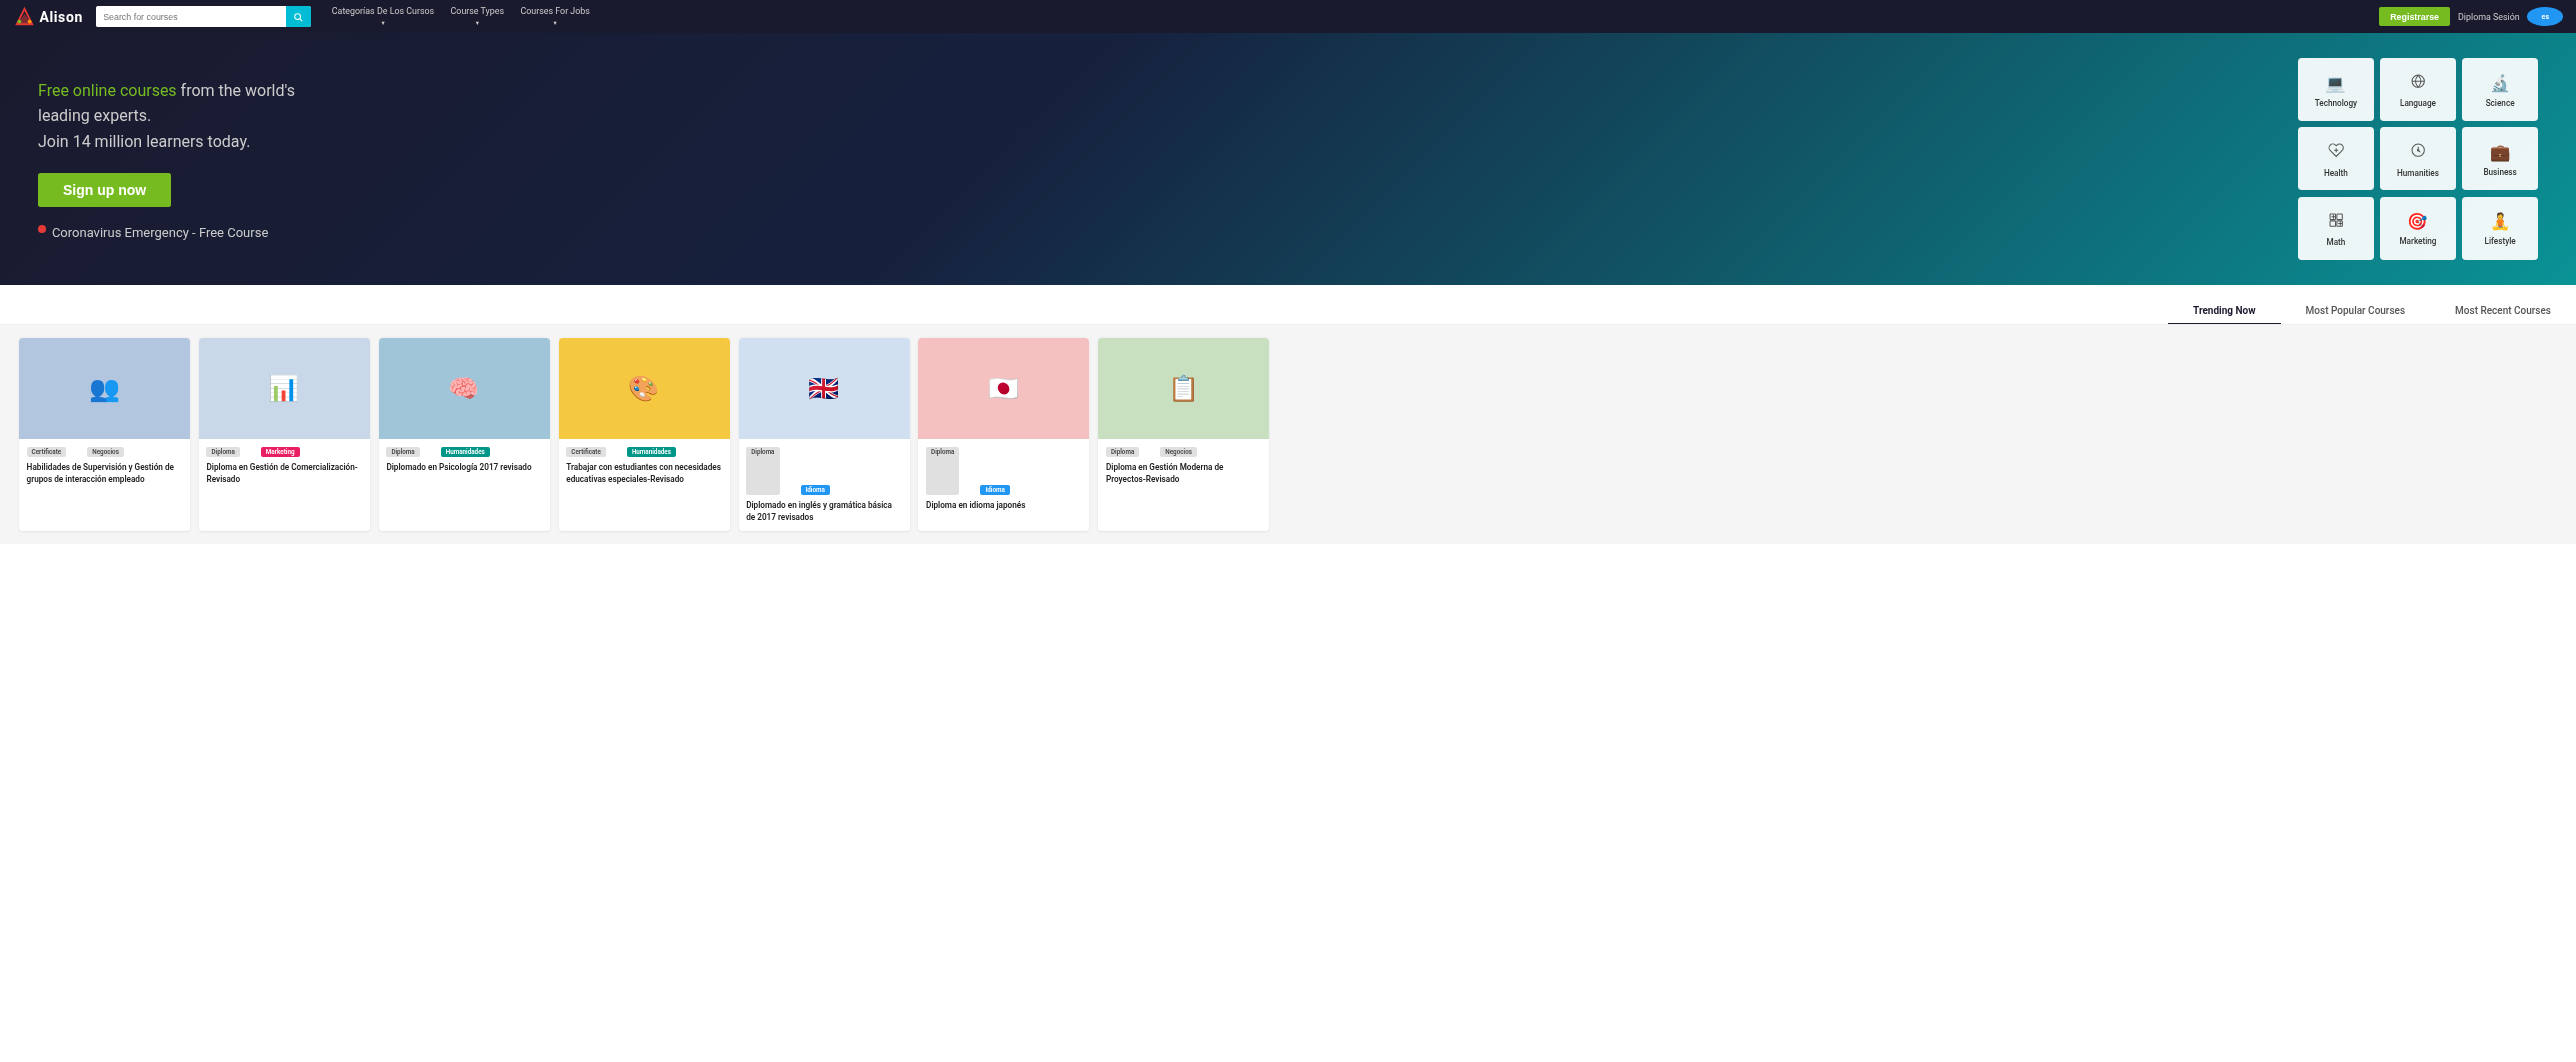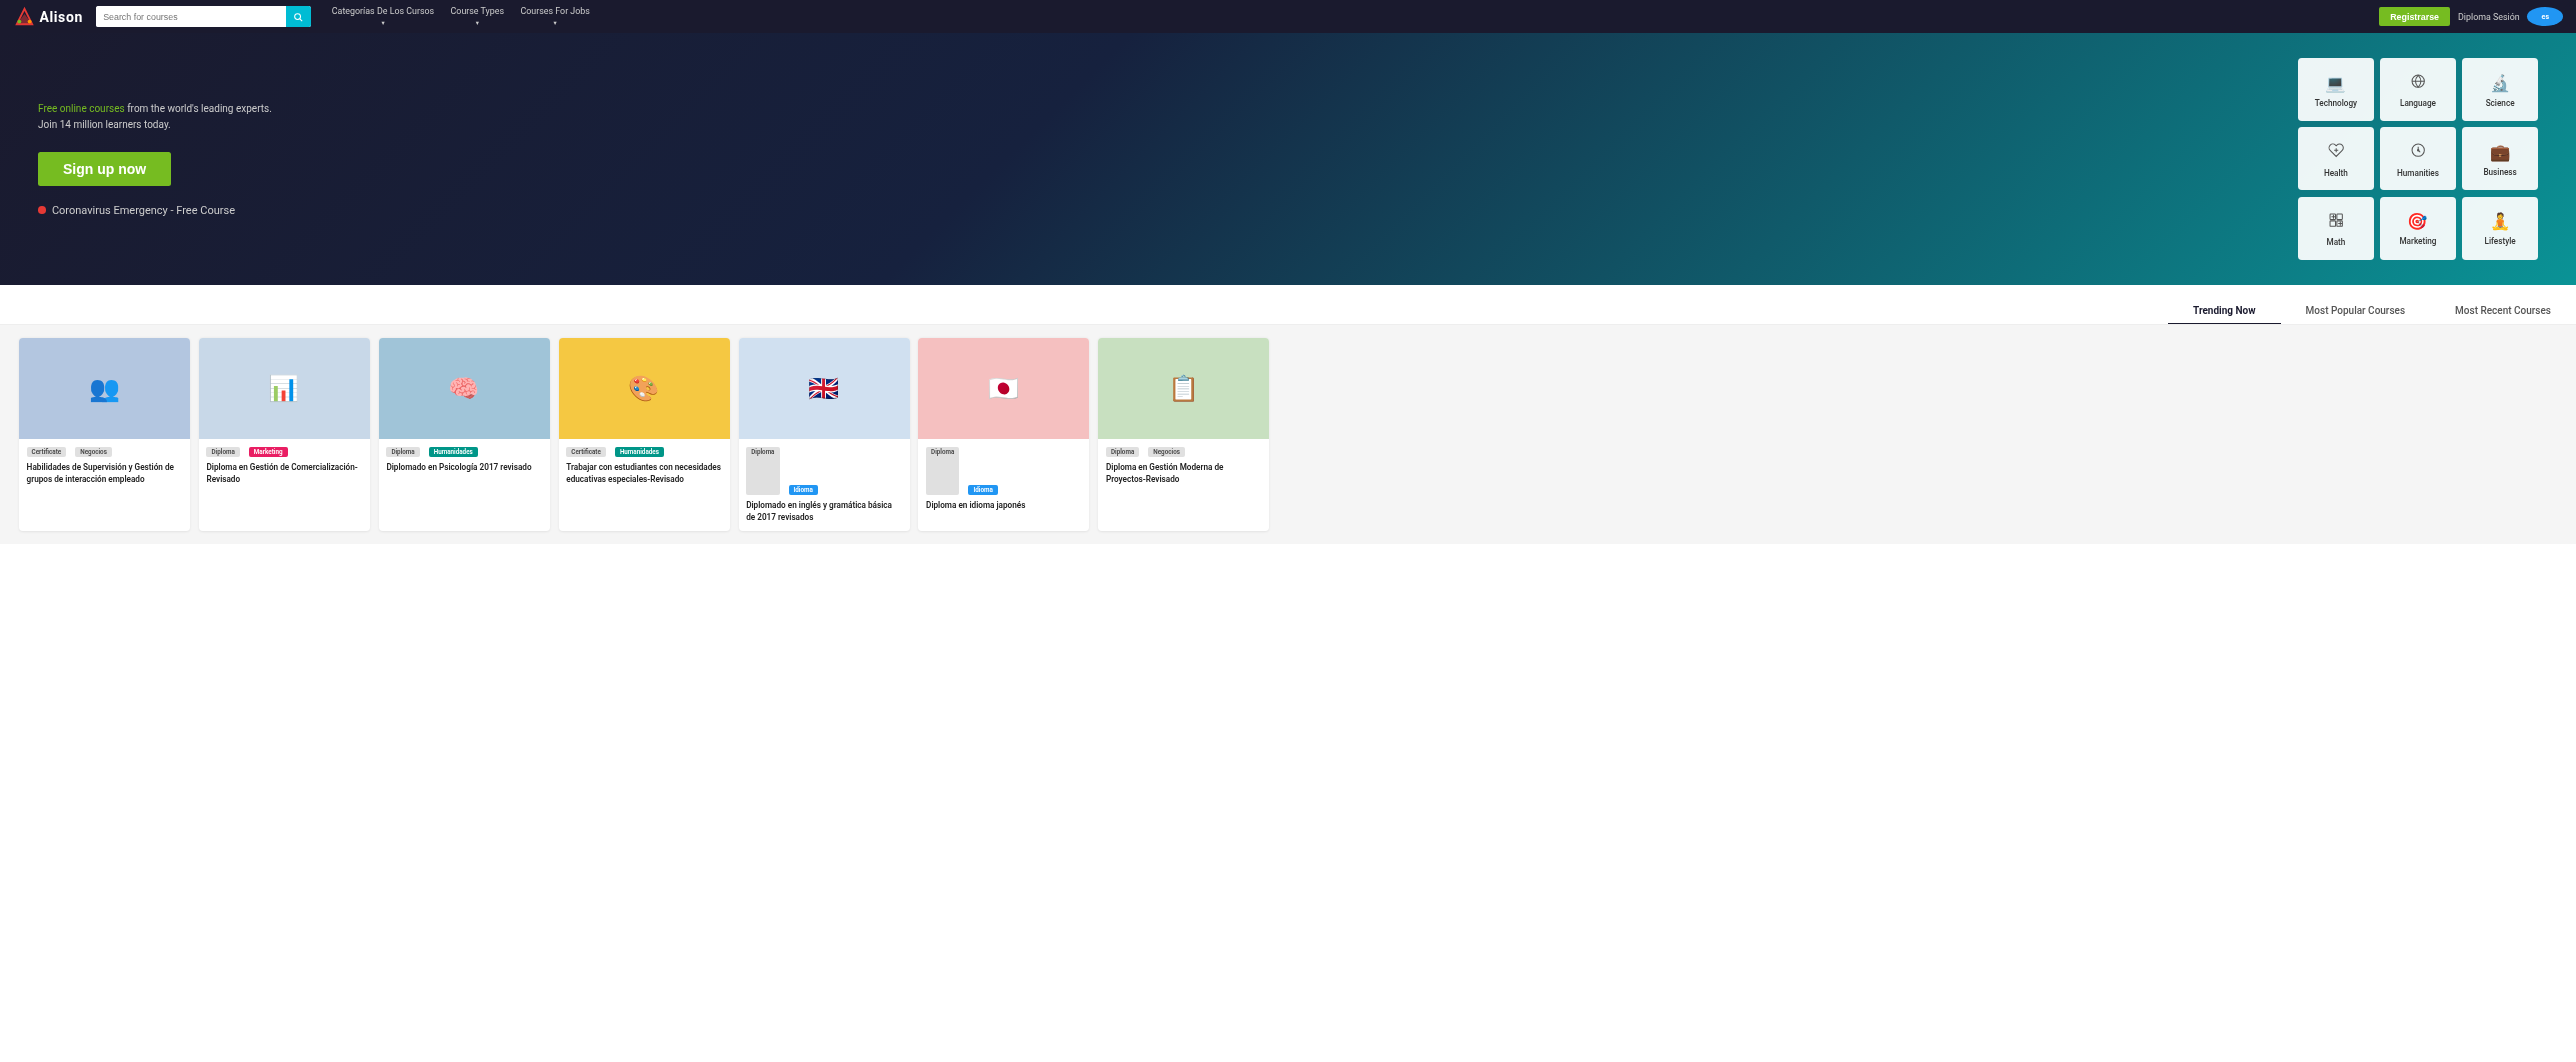--- a/index.html
+++ b/index.html
@@ -135,46 +135,45 @@
     }
     .hero-title {
       color: #fff;
       font-size: 35px;
       font-weight: 700;
       line-height: 1.1;
       margin-bottom: 11.4px;
     }
     .hero-subtitle {
       color: #ccc;
-      font-size: 10px;
+      font-size: 16px;
       line-height: 1.6;
       margin-bottom: 19px;
     }
     .hero-subtitle a {
       color: #76bc21;
       text-decoration: none;
     }
     .btn-signup {
       background: #76bc21;
       color: #fff;
       border: none;
       border-radius: 2.5px;
       padding: 8.9px 25px;
       font-size: 14px;
       font-weight: 700;
       cursor: pointer;
       display: inline-block;
     }
     .hero-alert {
       display: flex;
-      align-items: center;
       gap: 6.3px;
       margin-top: 17.7px;
       color: #ccc;
-      font-size: 11px;
+      font-size: 13px;
     }
     .alert-dot {
       width: 7.6px;
       height: 7.6px;
       border-radius: 50%;
       background: #e53935;
       flex-shrink: 0;
     }
 
     
@@ -260,21 +259,21 @@
       display: flex;
       align-items: center;
       justify-content: center;
       font-size: 25px;
     }
     .course-body {
       padding: 7.6px;
     }
     .badge-row {
       display: flex;
-      gap: 9px;
+      gap: 21px;
       flex-wrap: wrap;
       margin-bottom: 5px;
     }
     .badge {
       font-size: 6.3px;
       padding: 1.3px 5px;
       border-radius: 1.9px;
       font-weight: 600;
       text-transform: capitalize;
     }

